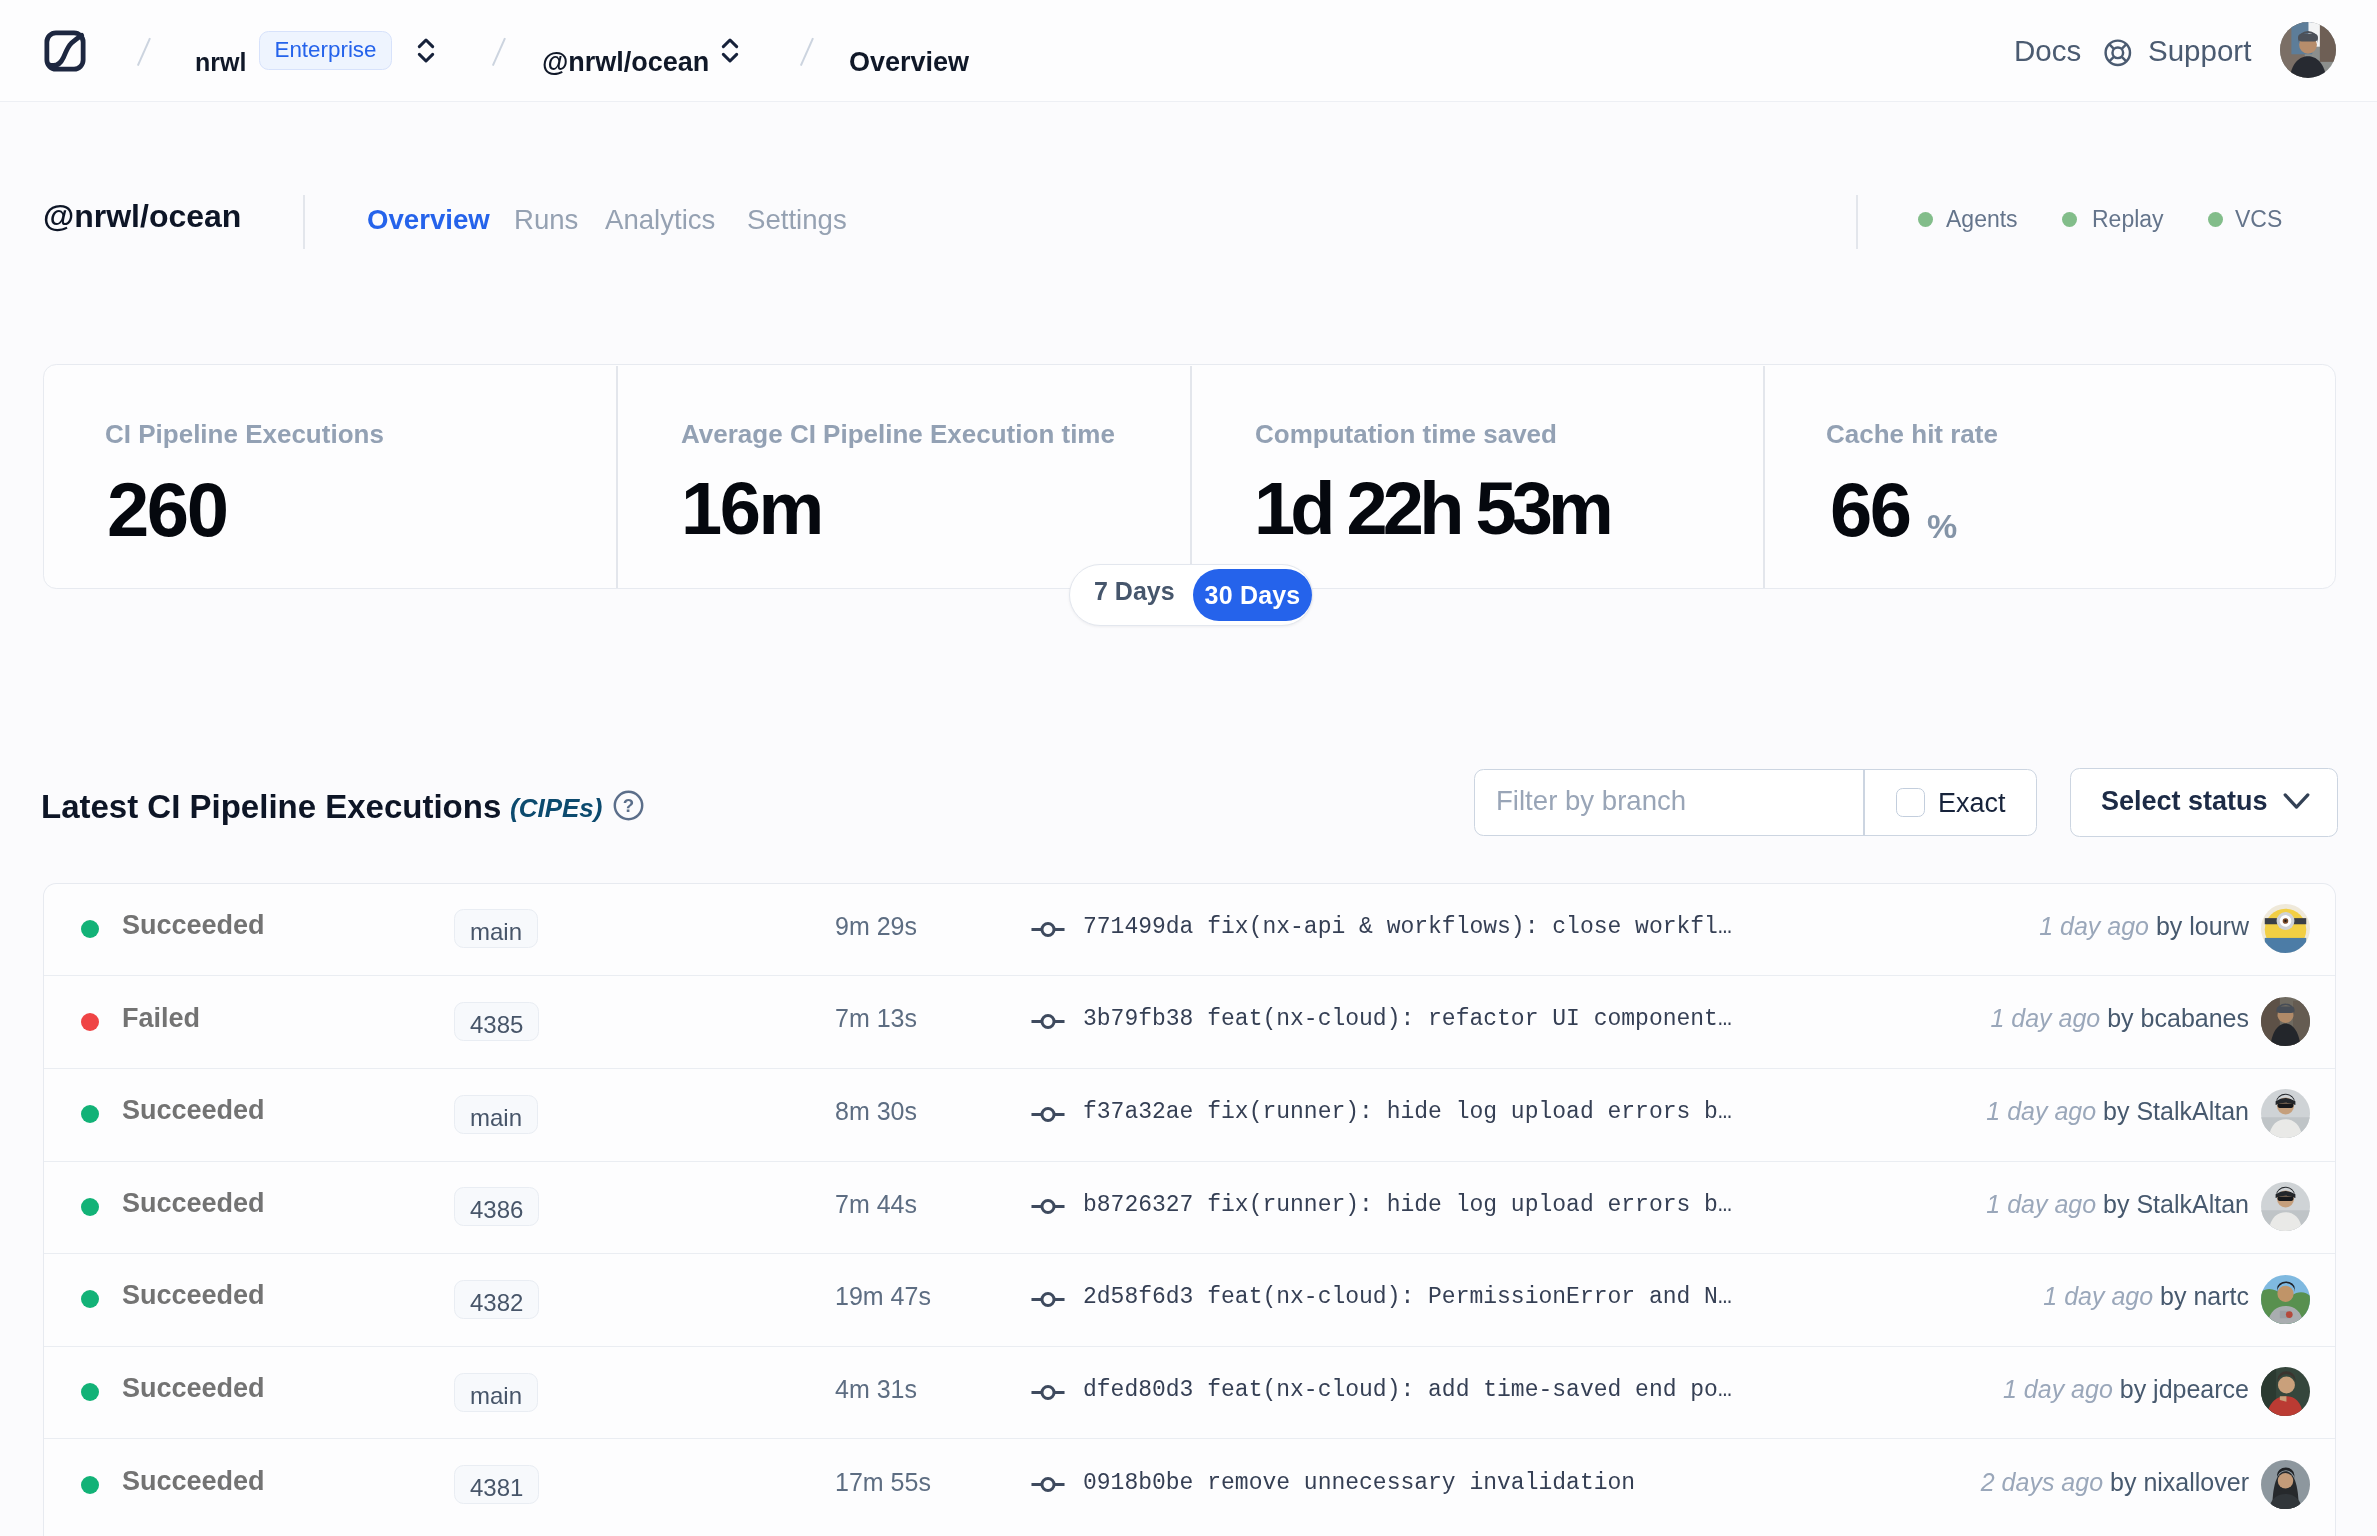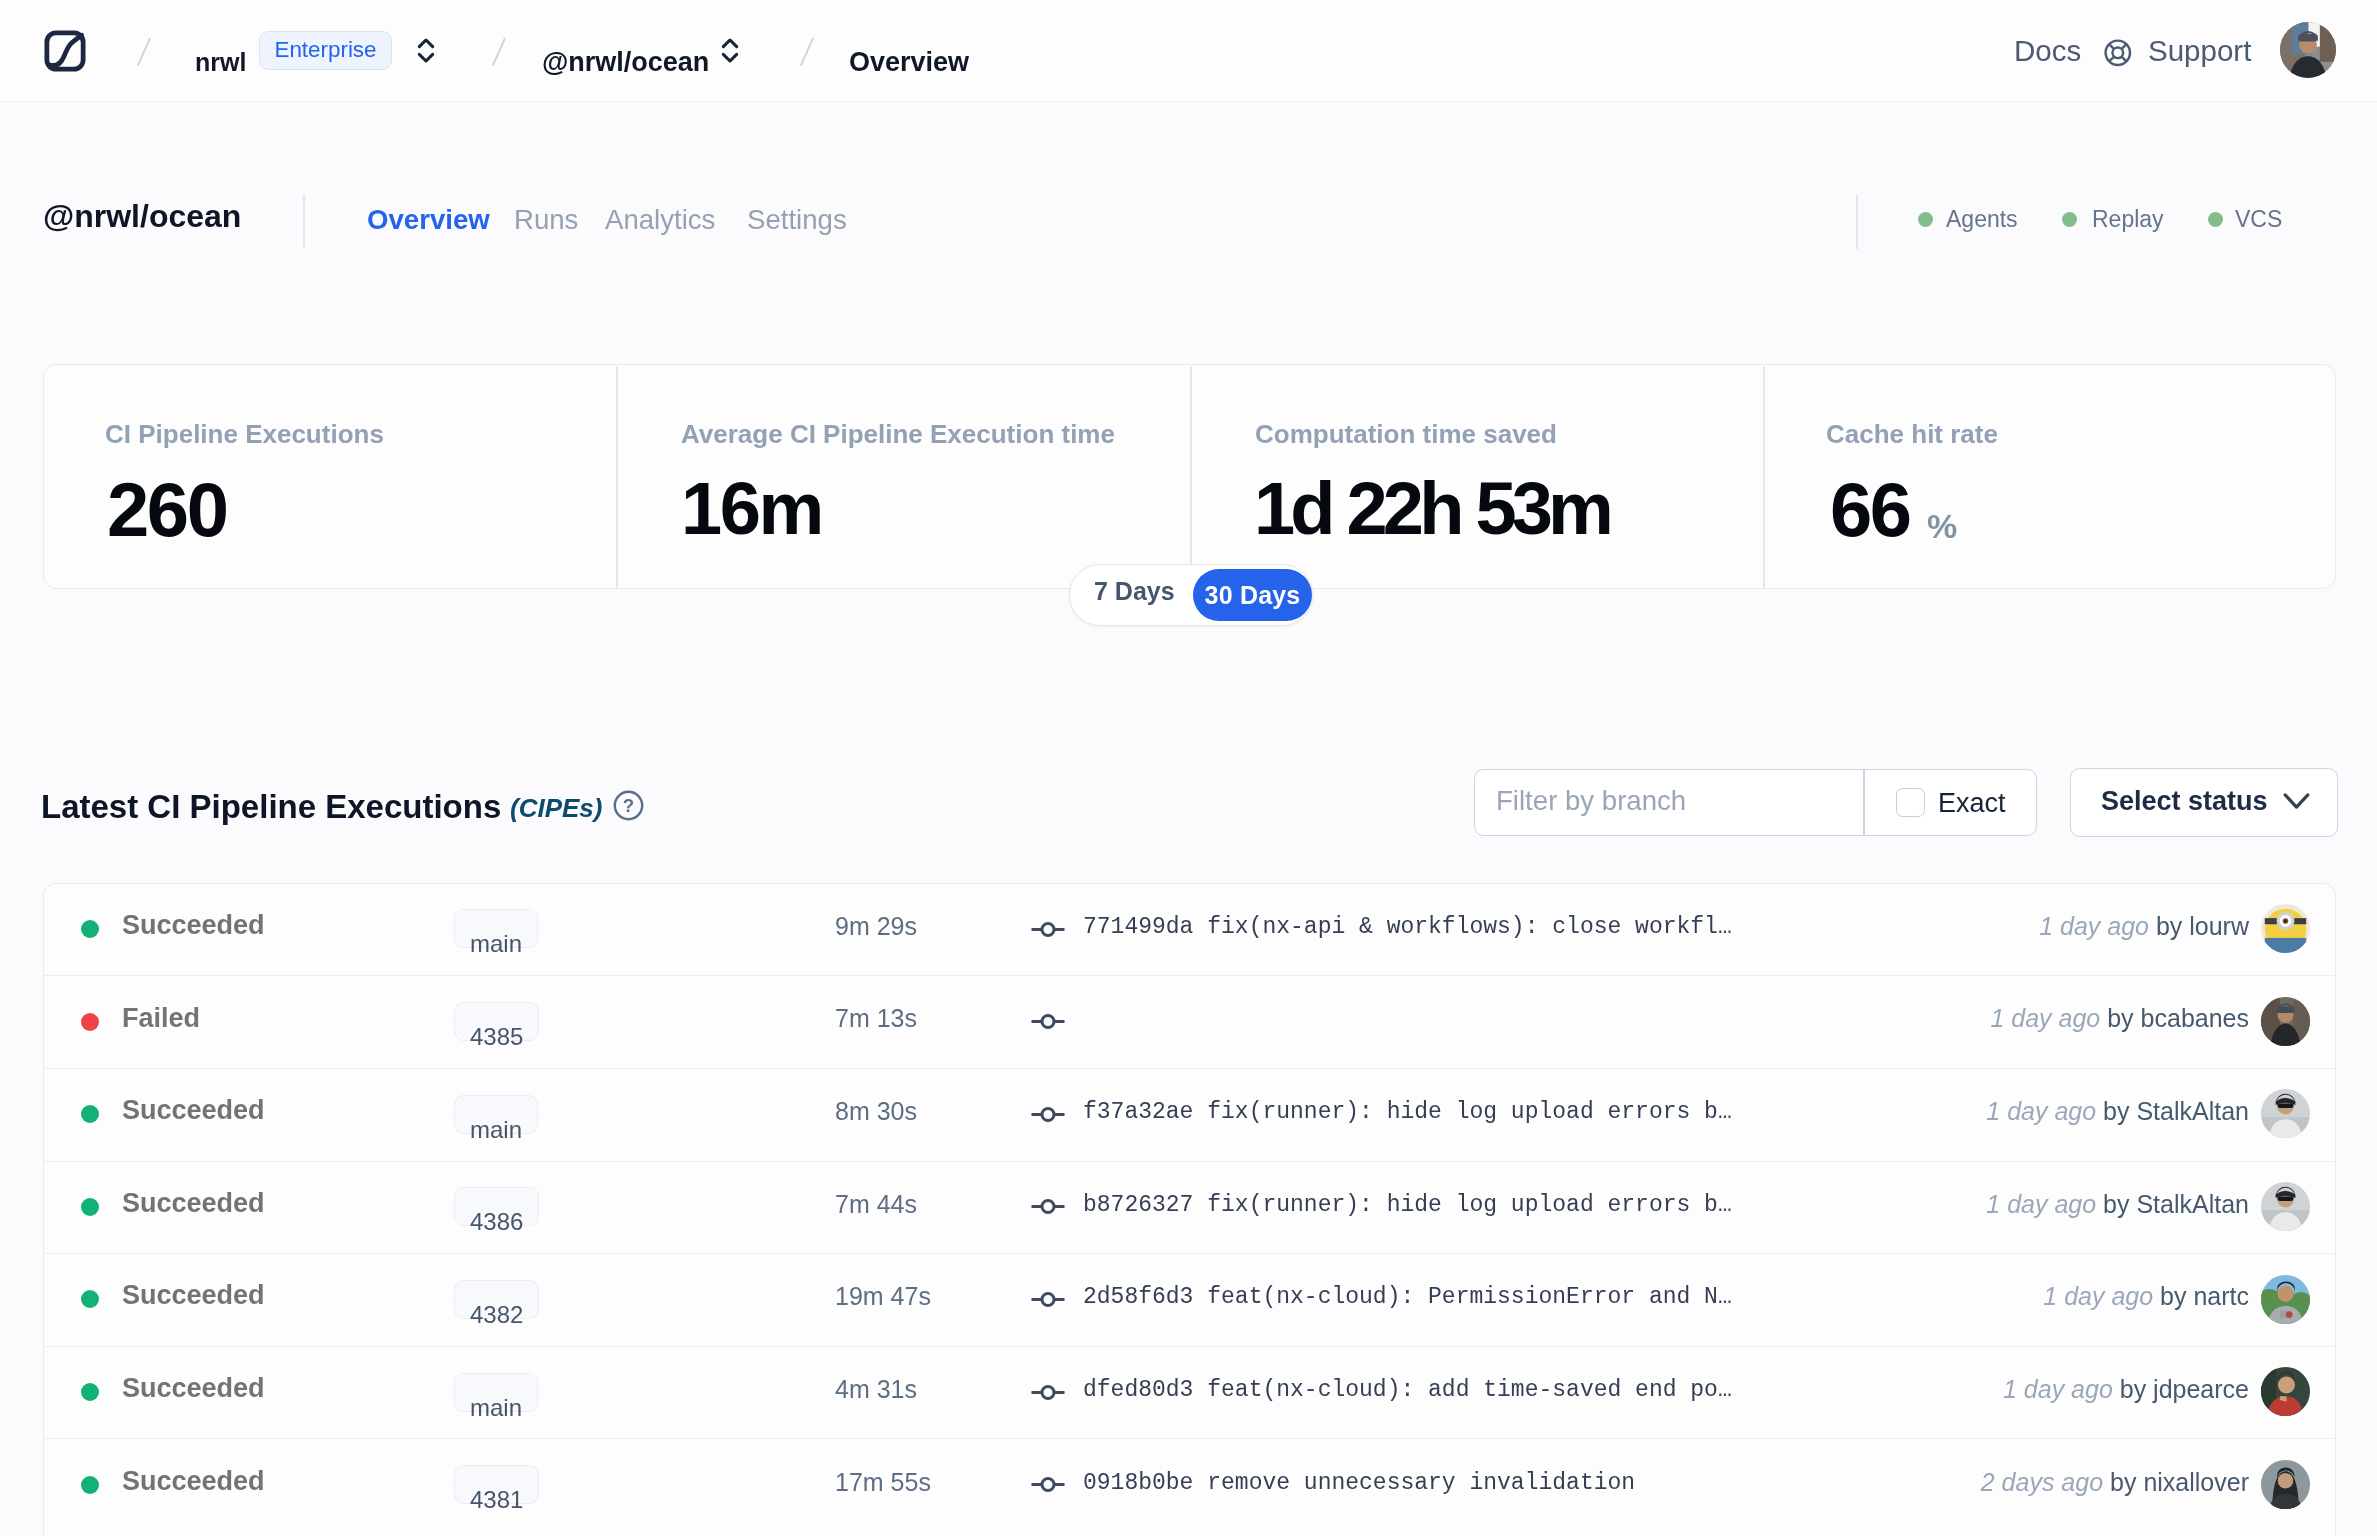--- a/index.html
+++ b/index.html
@@ -28,21 +28,21 @@
   .fph { position:absolute; left:1496px; top:785px; font-size:27.6px; color:#99a5b7; }
   .fdiv { position:absolute; left:1863px; top:770px; width:1.9px; height:65px; background:#ccd5e1; }
   .chk { position:absolute; left:1896px; top:788px; width:28.5px; height:28.5px; background:#fff; border:1.9px solid #c3cedd; border-radius:6.7px; }
   .exact { position:absolute; left:1938px; top:788px; font-size:27px; color:#17233b; }
   .selbtn { position:absolute; left:2070px; top:768px; width:268px; height:69px; background:#fff; border:1.9px solid #ccd5e1; border-radius:9.5px; }
   .seltxt { position:absolute; left:2101px; top:786px; font-size:27px; font-weight:600; color:#1d2b46; }
   .tcard { position:absolute; left:43px; top:883px; width:2293px; height:685px; background:#fdfdfe; border:1.9px solid #e7eaf0; border-radius:13.3px 13.3px 0 0; border-bottom:none; }
   .rsep { position:absolute; left:44px; width:2291px; height:1px; background:#eaedf2; }
   .dot { position:absolute; width:18px; height:18px; border-radius:50%; }
   .st { font-size:27px; font-weight:600; color:#737373; }
-  .badge { height:39px; background:#f7f9fc; border:1.4px solid #e9edf3; border-radius:9.5px; font-size:24px; color:#475569; padding:16px 15px; line-height:36px; }
+  .badge { height:39px; background:#f7f9fc; border:1.4px solid #e9edf3; border-radius:9.5px; font-size:24px; color:#475569; padding:4px 15px; line-height:36px; }
   .dur { font-size:25px; color:#5d6d82; }
   .cmt { font-family:"Liberation Mono", monospace; font-size:23px; color:#353f54; }
   .meta { font-size:25px; text-align:right; }
   .ago { color:#9aa7ba; font-style:italic; }
   .mby { color:#47596e; font-weight:500; }
 </style></head>
 <body>
 <div class="page">
 
 <div class="hdr"></div>
@@ -176,20 +176,21 @@
 <div class="rsep" style="top:975px"></div>
 <div class="dot" style="left:81px;top:1013px;background:#ef4445"></div>
 <div class="abs st" style="left:122px;top:1003px">Failed</div>
 <div class="abs badge" style="left:454px;top:1002px">4385</div>
 <div class="abs dur" style="left:835px;top:1004px">7m 13s</div>
 <svg class="abs" style="left:1031px;top:1010px" width="34" height="23" viewBox="0 0 36 24" fill="none" stroke="#3e4a5e" stroke-width="3.2">
       <line x1="0.5" y1="12" x2="11" y2="12"></line>
       <circle cx="18" cy="12" r="6.4"></circle>
       <line x1="25" y1="12" x2="35.5" y2="12"></line>
     </svg>
+<div class="abs cmt" style="left:1083px;top:1006px">3b79fb38 feat(nx-cloud): refactor UI component…</div>
 <div class="abs meta" style="right:129px;top:1004px"><span class="ago">1 day ago</span> <span class="mby">by bcabanes</span></div>
 <div class="abs" style="left:2261px;top:997px;width:49px;height:49px"><svg width="49" height="49" viewBox="0 0 52 52">
         <defs>
           <clipPath id="cpbcabanes52">
             <circle cx="26" cy="26" r="26"></circle>
           </clipPath>
         </defs>
         <g clip-path="url(#cpbcabanes52)">
           <rect width="52" height="52" fill="#6f6a60"></rect>
           <rect x="0" y="0" width="20" height="52" fill="#5d5147"></rect>

